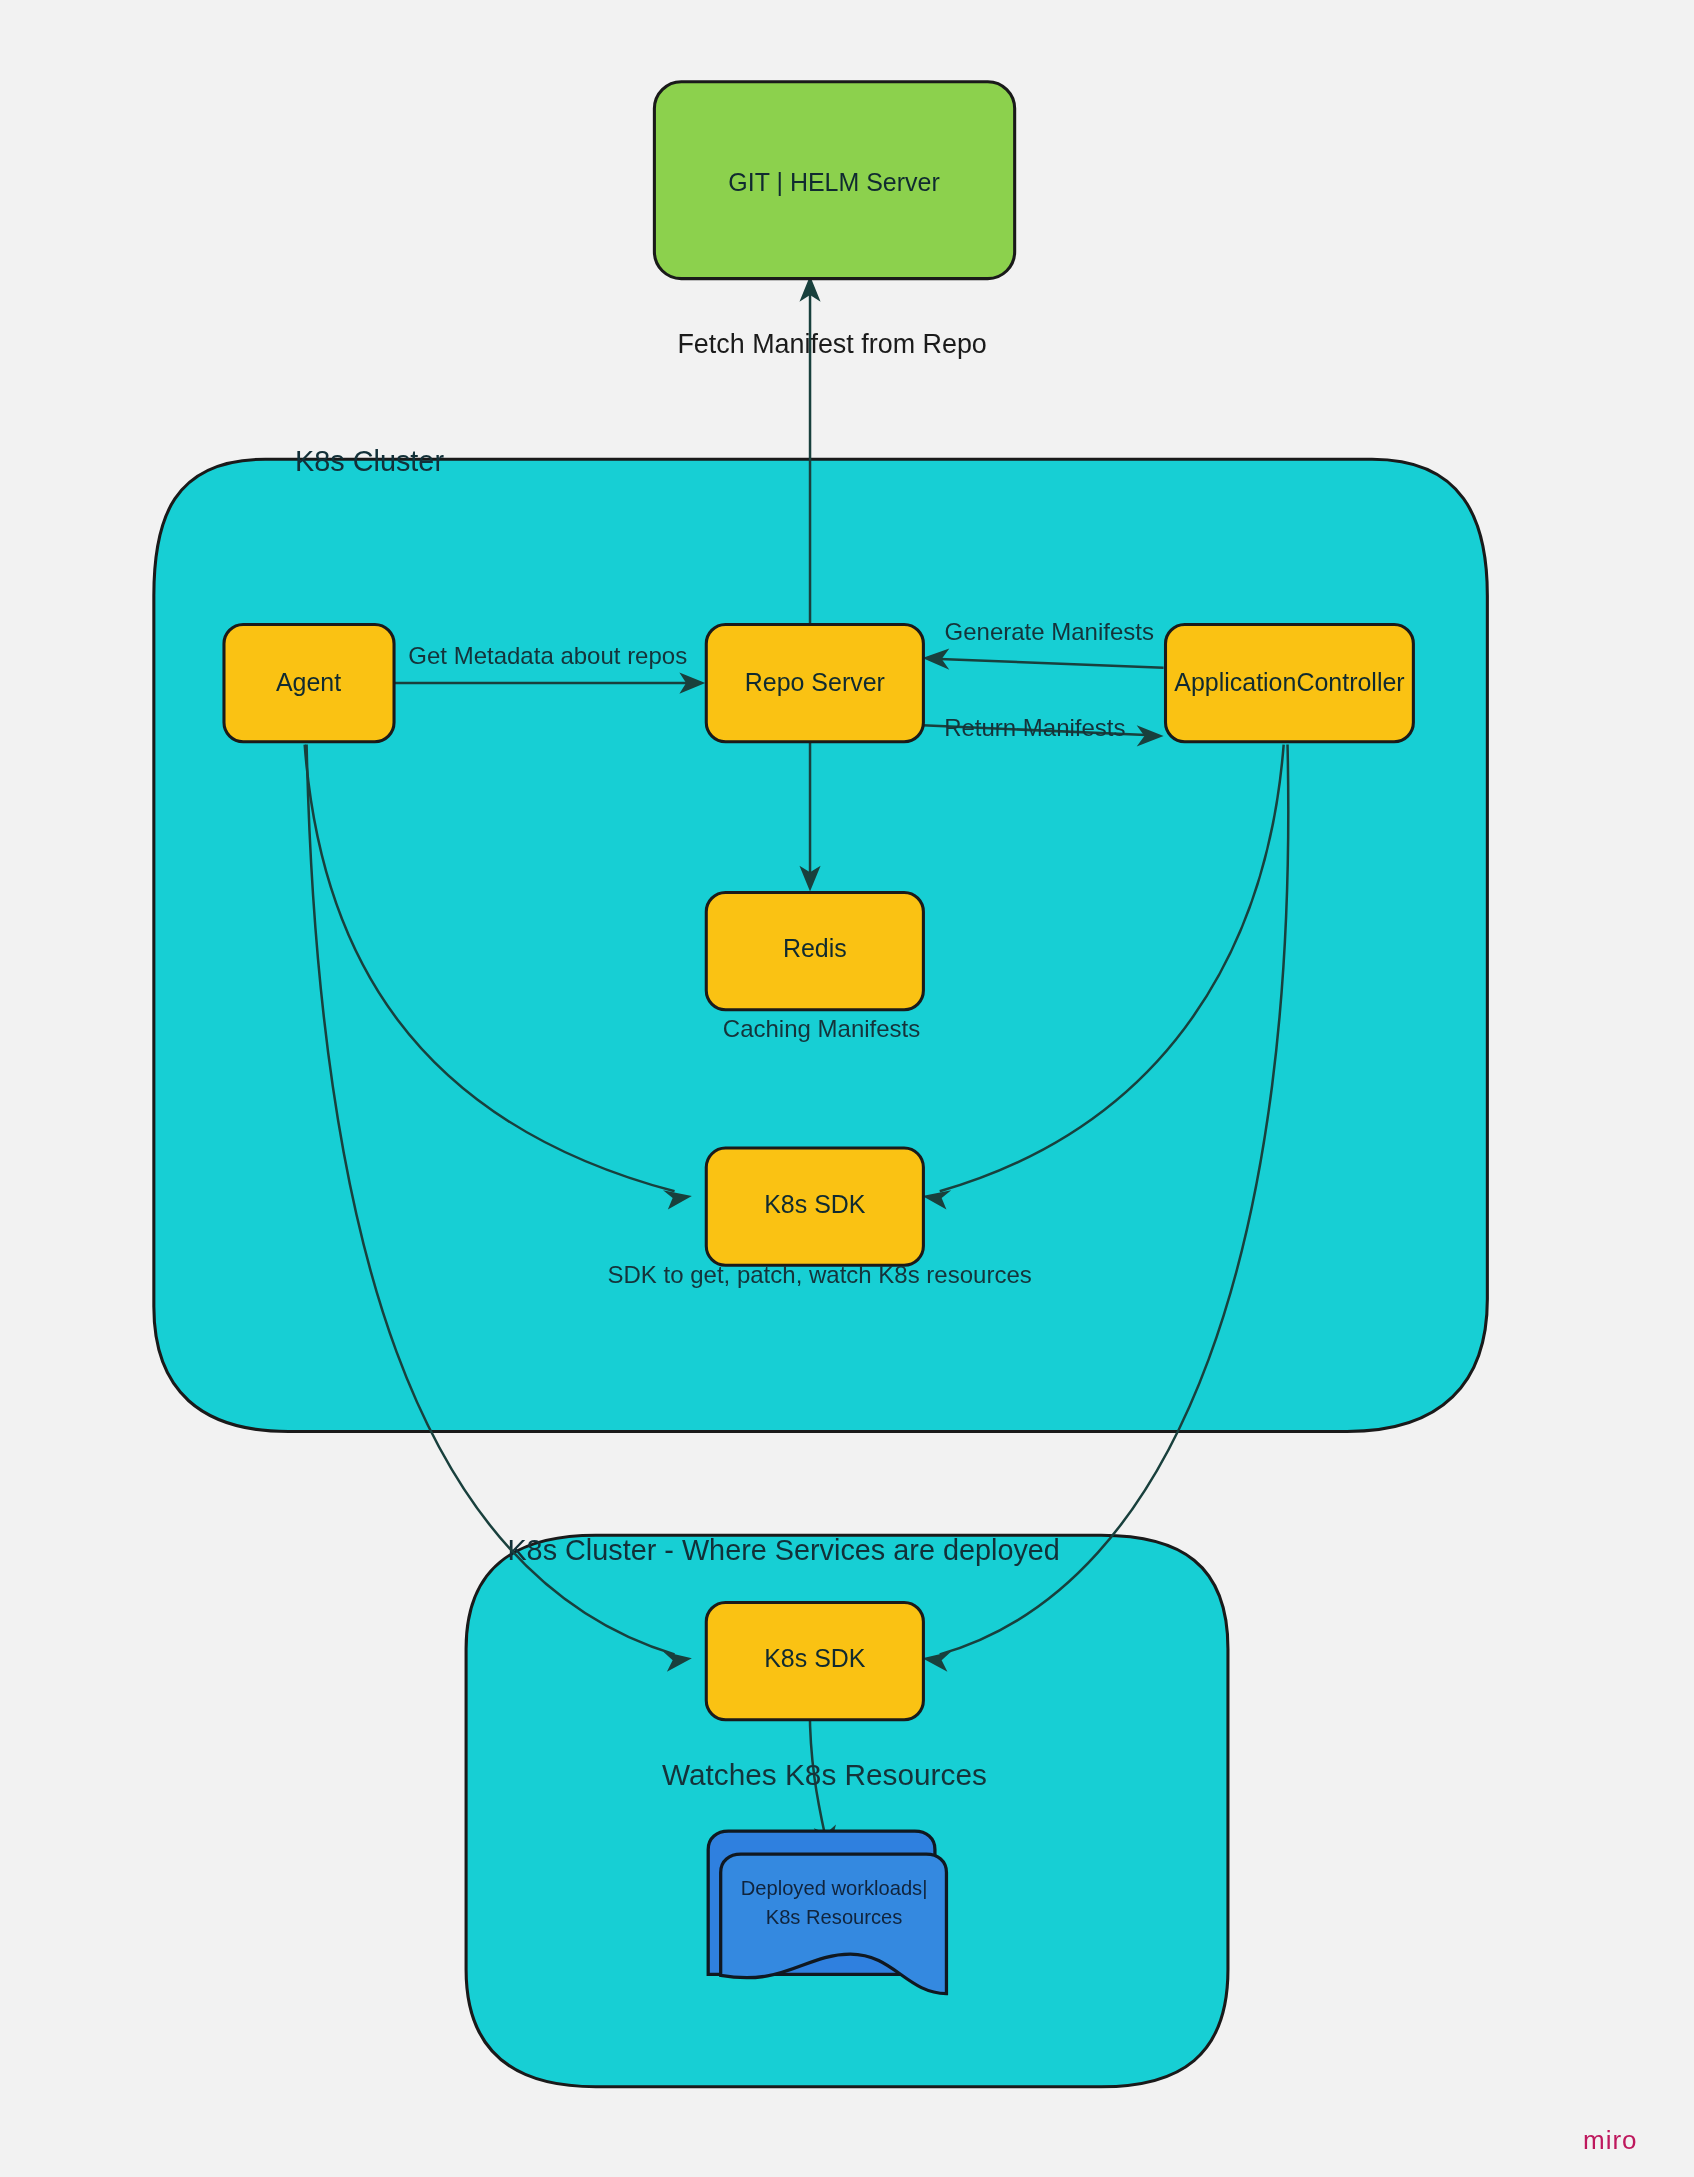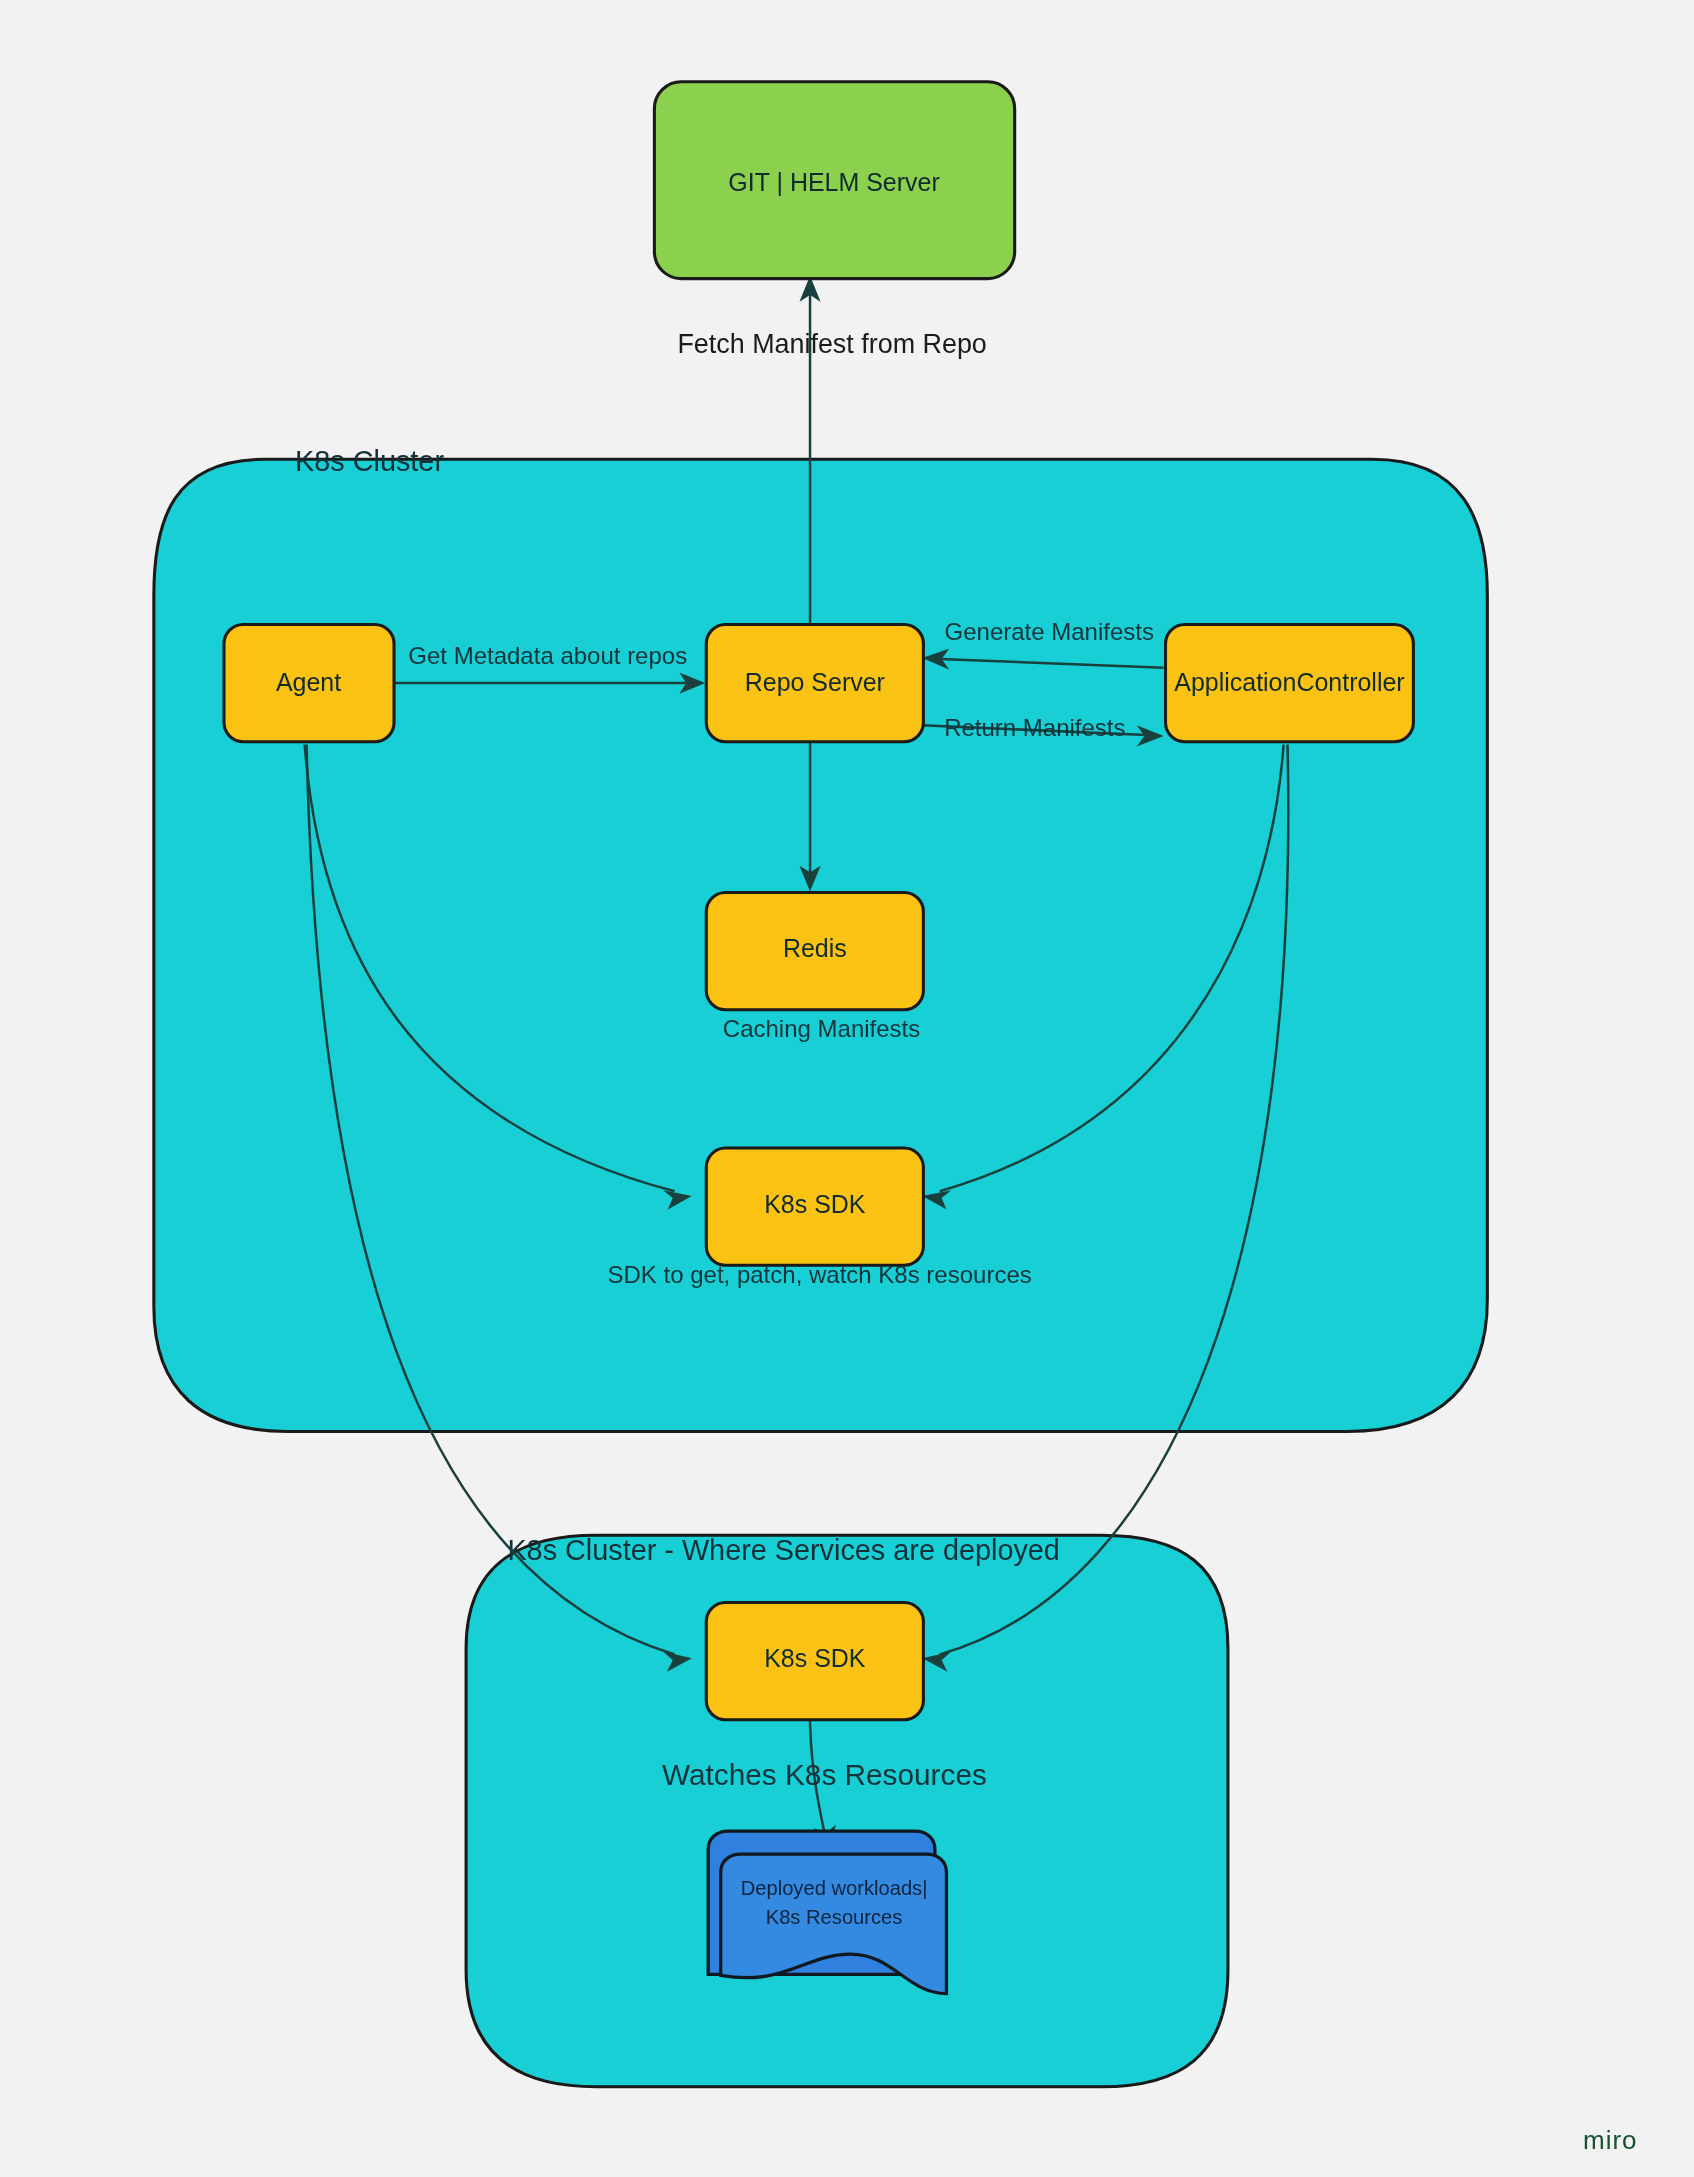--- a/index.html
+++ b/index.html
@@ -45,21 +45,21 @@
   text.note-label { font-size: 21px; fill: #10243d; }
   text.top-label { font-size: 28px; fill: #1b1b1b; }
 
   .watermark {
     position: absolute;
     left: 1583px;
     top: 2125px;
     font-family: "Liberation Sans", sans-serif;
     font-size: 26px;
     letter-spacing: 1px;
-    color: #14532d;
+    color: #be185d;
     user-select: none;
   }
 </style>
 </head>
 <body>
 
 <div id="canvas">
 
   <svg class="diagram" viewBox="0 0 1764 2267">
 

